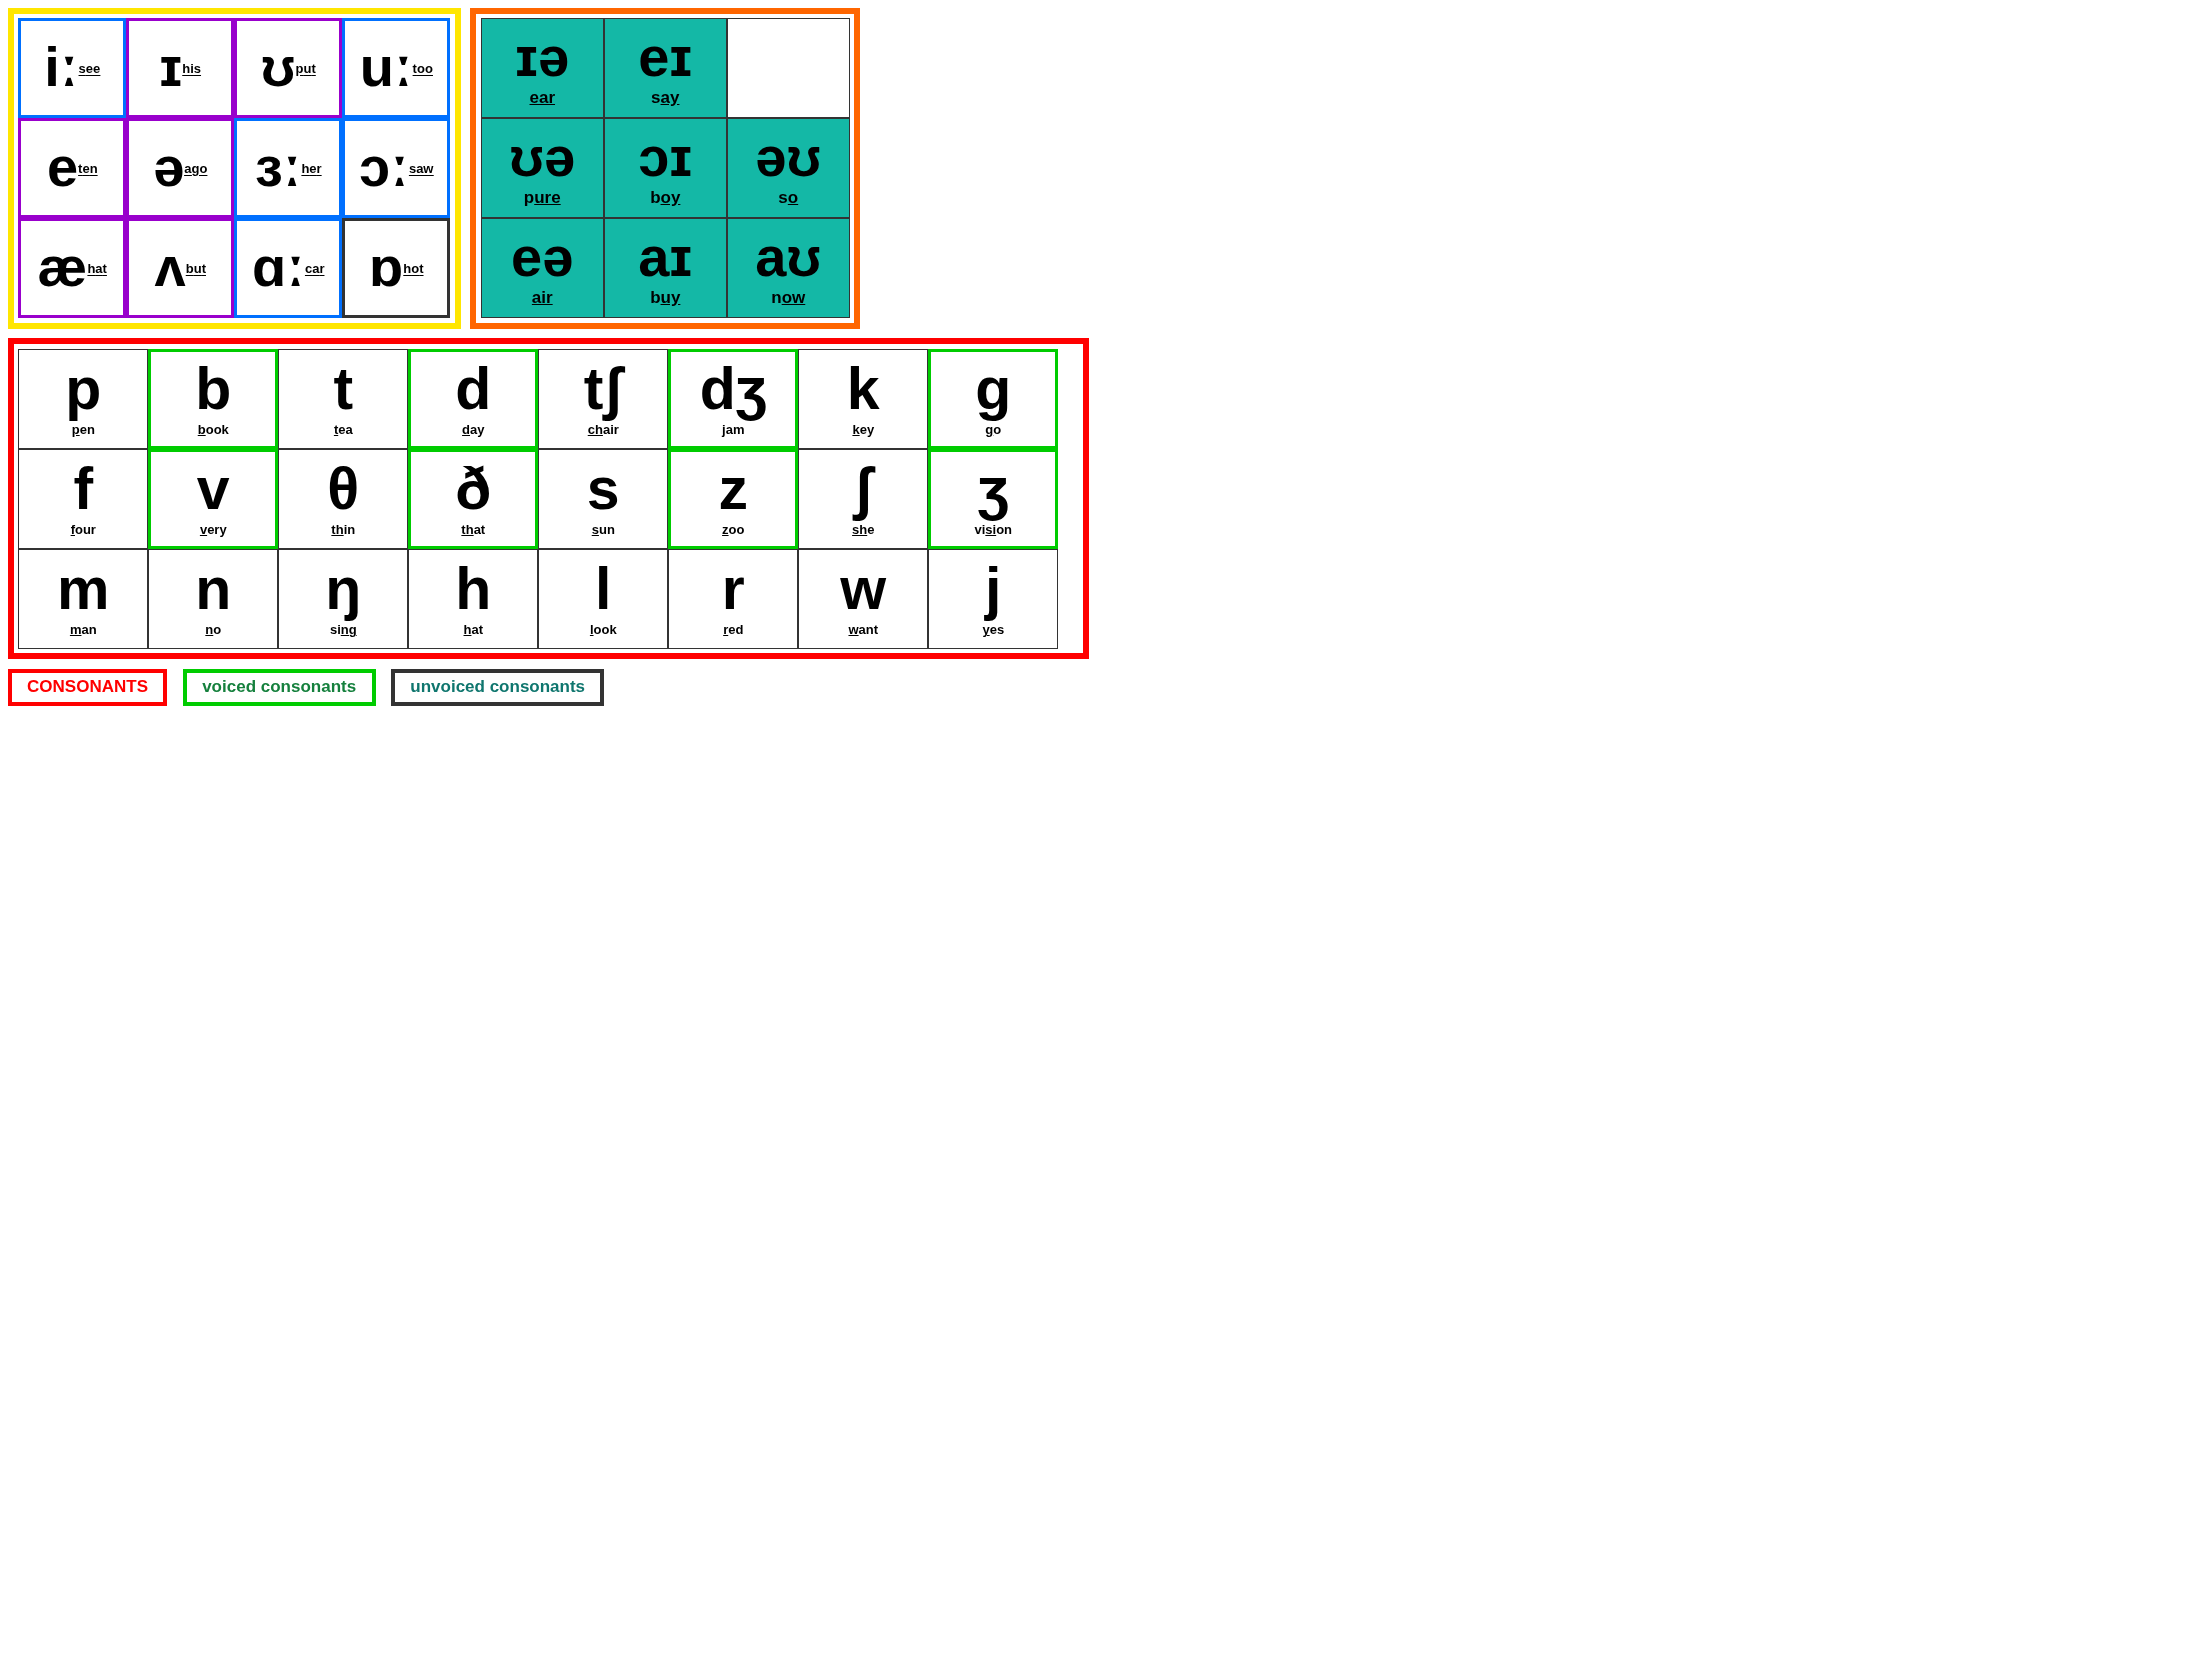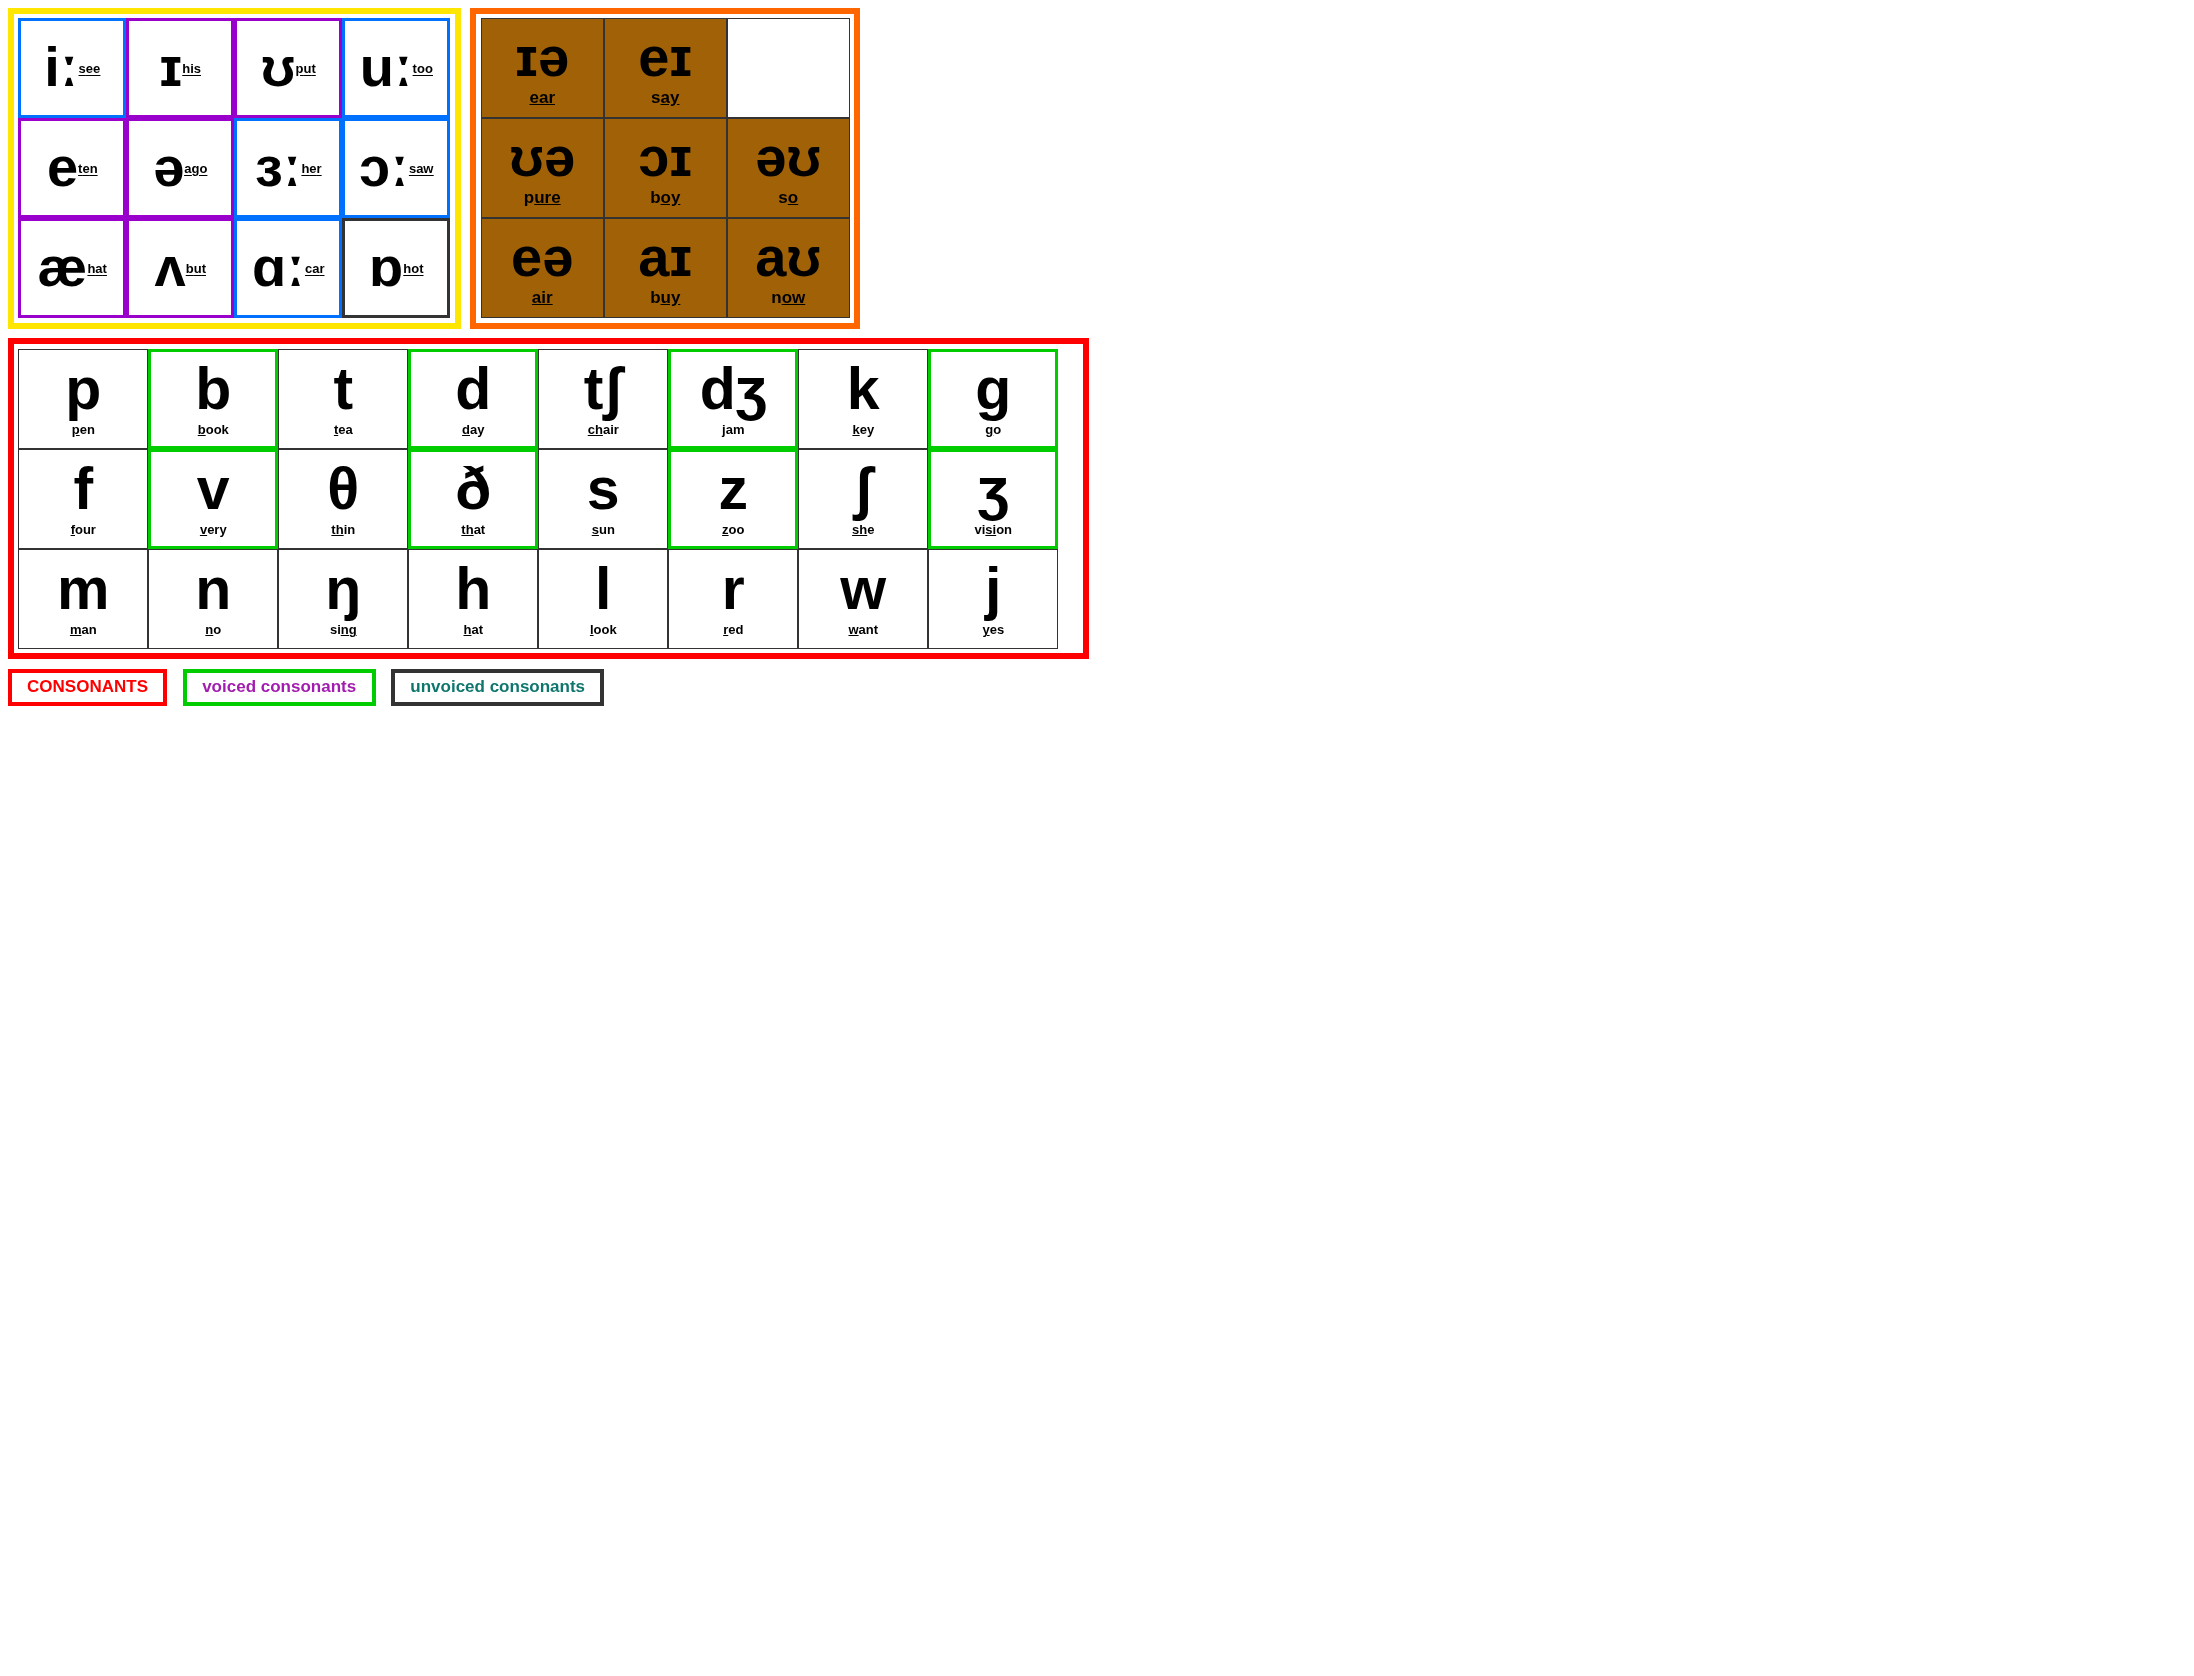--- a/index.html
+++ b/index.html
@@ -70,21 +70,21 @@
       grid-template-rows: repeat(3, 100px);
       gap: 0;
     }
 
     .diphthong-cell {
       border: 1.5px solid #333;
       display: flex;
       flex-direction: column;
       align-items: center;
       justify-content: center;
-      background: #a16207;
+      background: #14b8a6;
     }
 
     .diphthong-cell .symbol {
       font-size: 56px;
       font-weight: bold;
       line-height: 1;
       margin-bottom: 3.1px;
     }
 
     .diphthong-cell .word {
@@ -156,21 +156,21 @@
       align-items: center;
       justify-content: center;
       min-width: 154px;
     }
 
     .legend-vowels { border-color: #FFE600; color: #FFE600; }
     .legend-long { border-color: #0070FF; color: #0070FF; }
     .legend-short { border-color: #9900CC; color: #9900CC; }
     .legend-diphthongs { border-color: #FF6600; color: #FF6600; }
     .legend-consonants { border-color: #FF0000; color: #FF0000; align-items: flex-end; }
-    .legend-voiced { border-color: #00CC00; color: #a21caf; }
+    .legend-voiced { border-color: #00CC00; color: #15803d; }
     .legend-unvoiced { border-color: #333; color: #0f766e; }
 
     u { text-decoration: underline; }
 
   </style>
 </head>
 <body>
 
 <div class="top-section">
 

